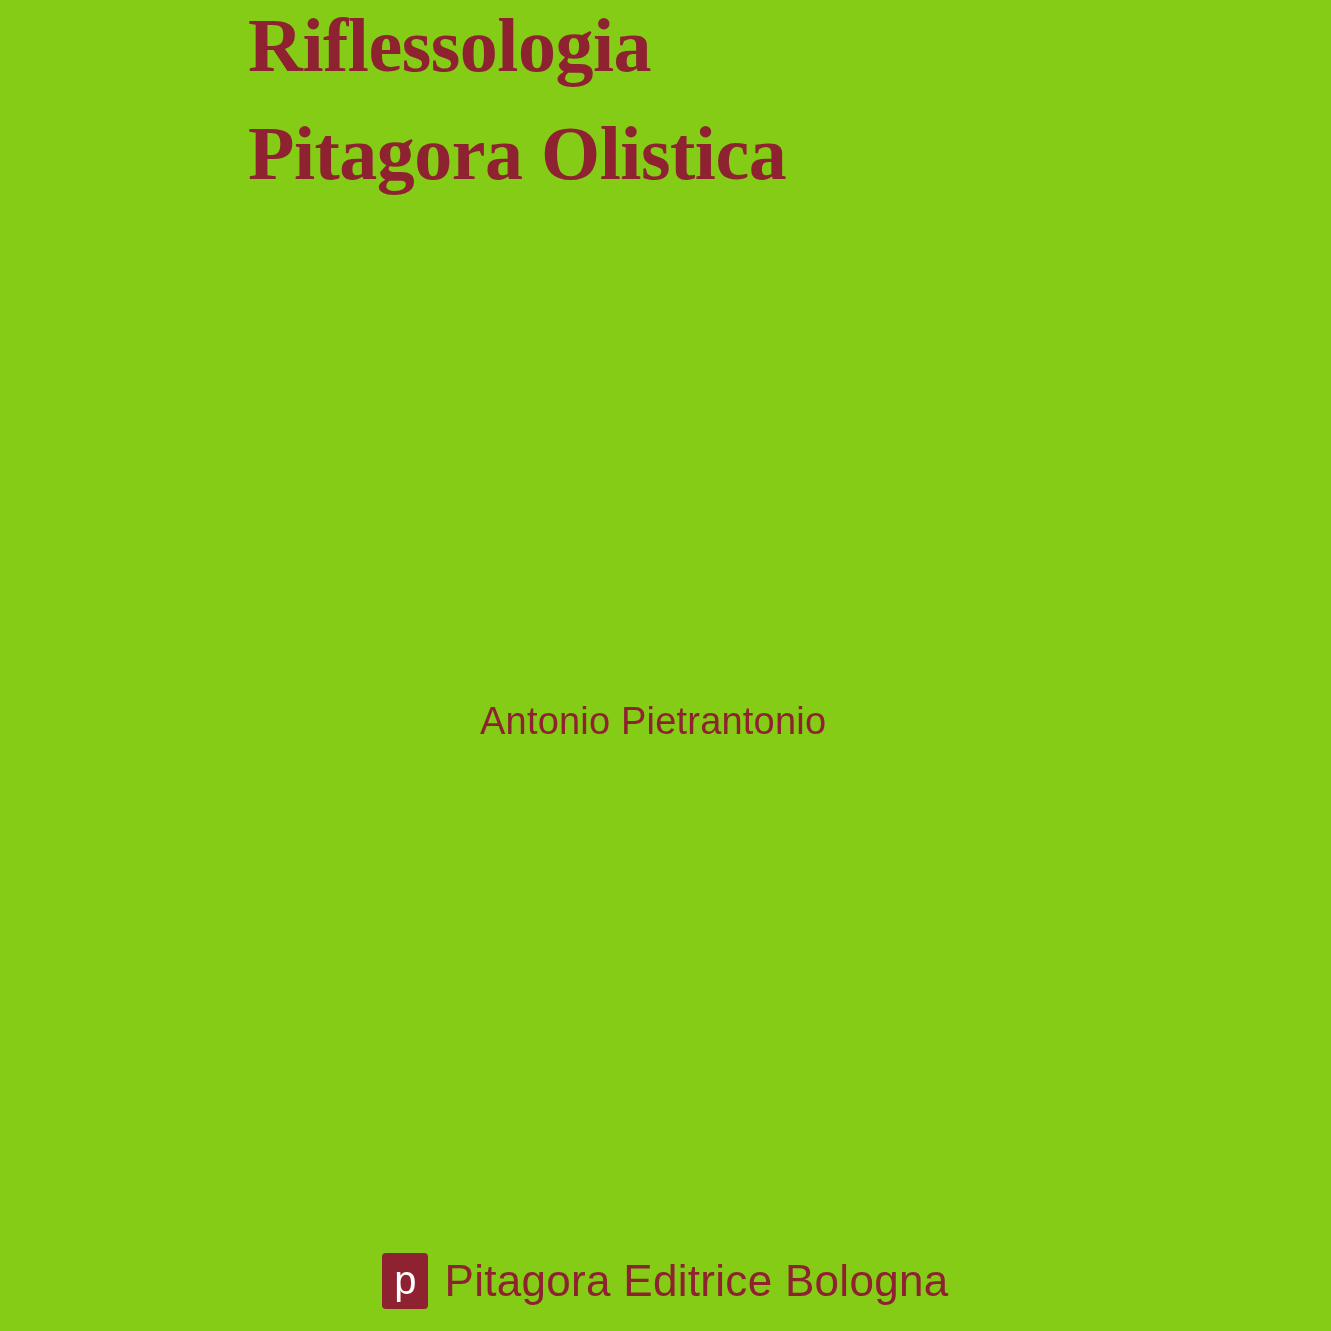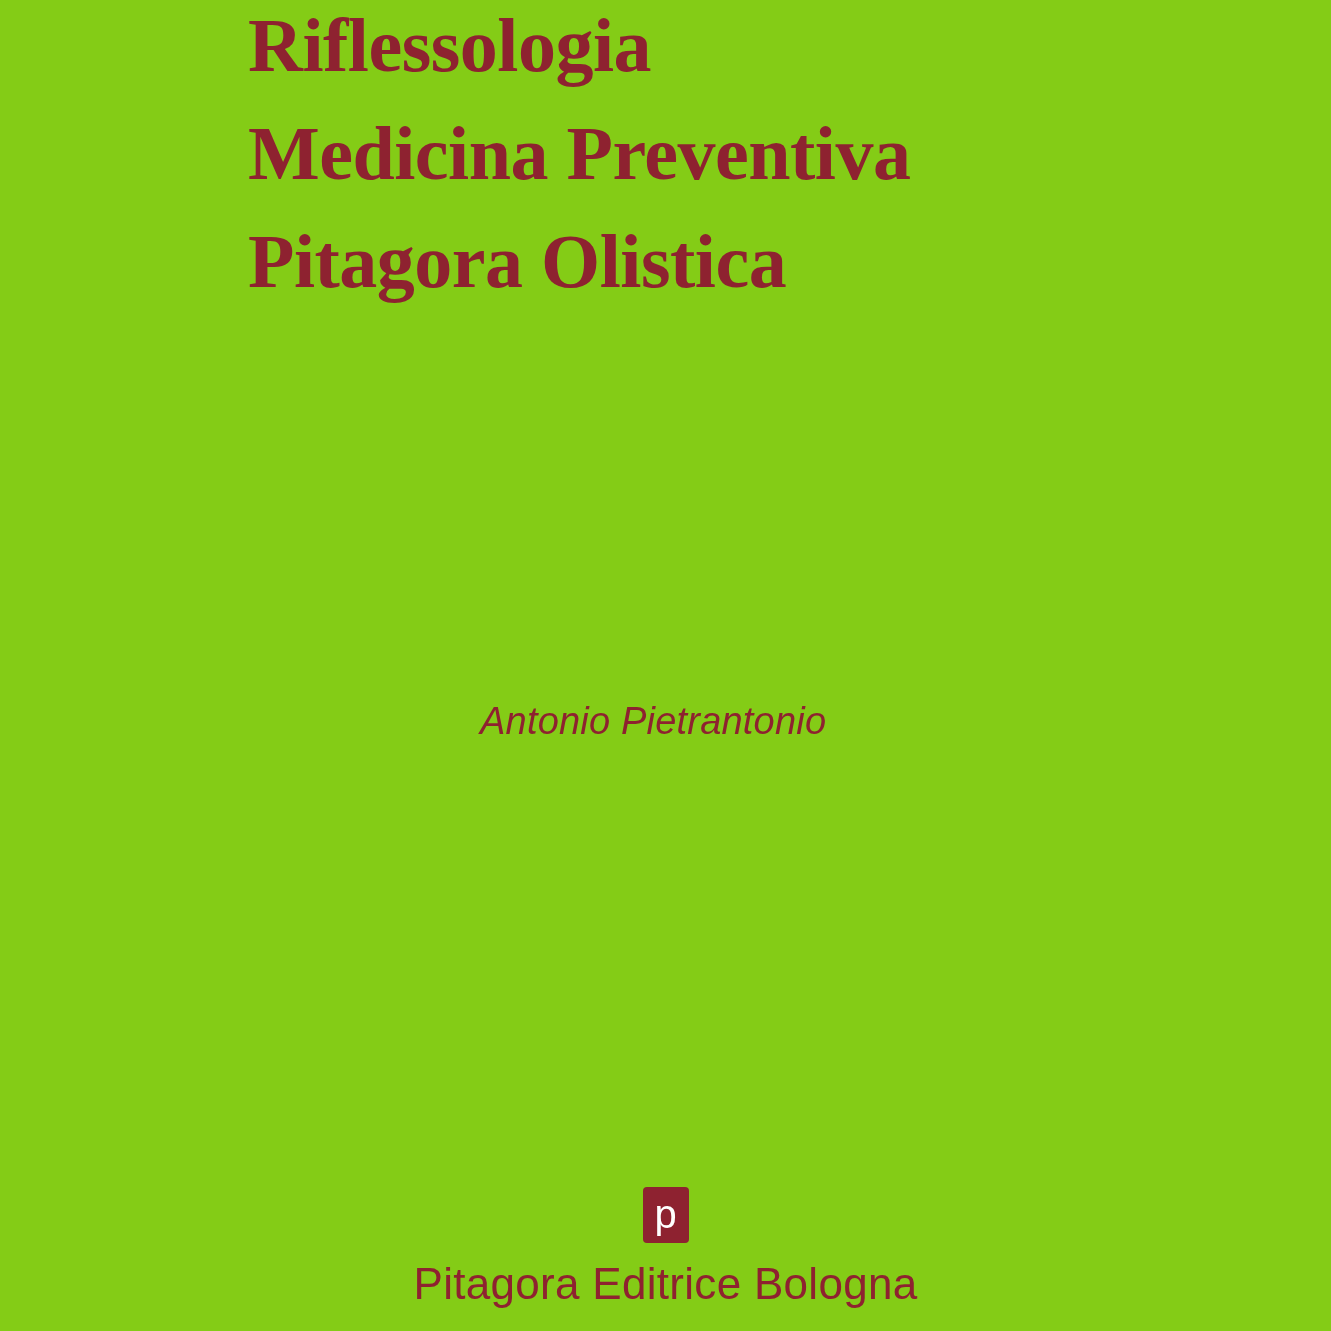--- a/index.html
+++ b/index.html
@@ -37,32 +37,30 @@
   }
   .author {
     position: absolute;
     left: 480px;
     top: 700px;
     font-family: "Liberation Sans", sans-serif;
     font-size: 38px;
     color: #8e2230;
     letter-spacing: 0.2px;
     white-space: nowrap;
-    font-style: italic;
   }
   .publisher-row {
     position: absolute;
     left: 0;
     right: 0;
     bottom: 22px;
     display: flex;
     align-items: center;
     justify-content: center;
     gap: 16px;
-    flex-direction: column;
   }
   .publisher-logo {
     width: 46px;
     height: 56px;
     background: #8e2230;
     border-radius: 4px;
     position: relative;
     flex: none;
   }
   .publisher-logo::before {
@@ -87,21 +85,20 @@
     white-space: nowrap;
   }
 </style>
 </head>
 <body>
 
 <div class="page">
 
   <div class="title-block">
     <div class="title-line">Riflessologia</div>
-    <div class="title-line">Medicina Preventiva</div>
     <div class="title-line">Pitagora Olistica</div>
   </div>
 
   <div class="author">Antonio Pietrantonio</div>
 
   <div class="publisher-row">
     <div class="publisher-logo"></div>
     <div class="publisher-name">Pitagora Editrice Bologna</div>
   </div>
 

